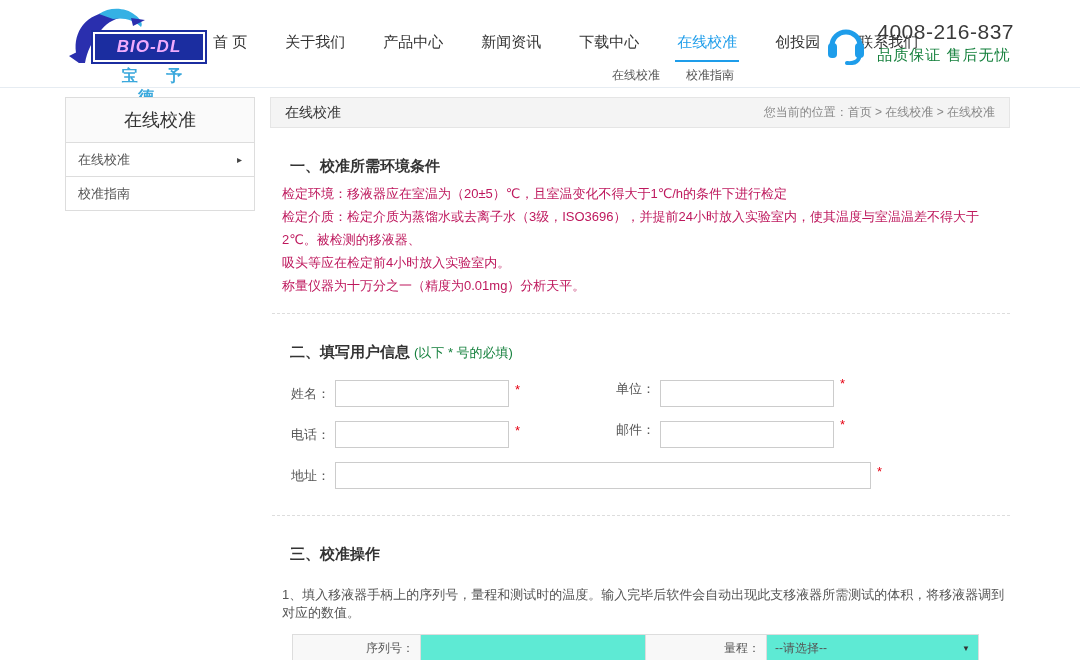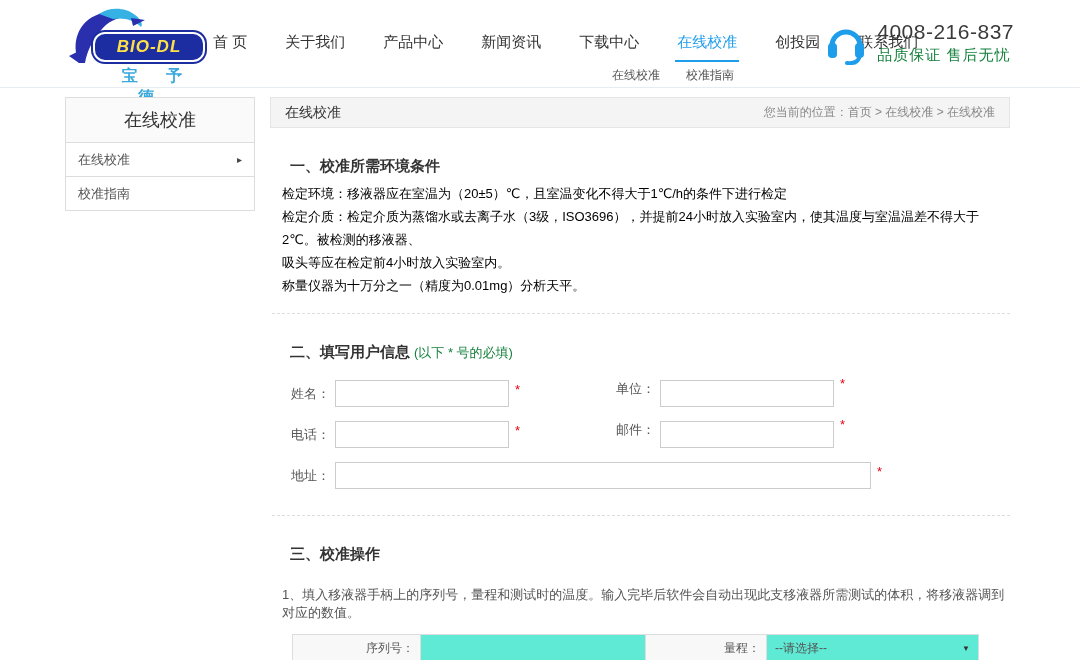--- a/index.html
+++ b/index.html
@@ -4,22 +4,22 @@
 <style>
   * { margin:0; padding:0; box-sizing:border-box; }
   body { background:#fff; font-family:"Liberation Sans","DejaVu Sans",sans-serif; }
   .page { position:relative; width:1080px; height:660px; background:#fff; overflow:hidden; }
 
   
   .header { position:relative; height:88px; background:#fff; border-bottom:1px solid #e6ecf2; }
   .logo { position:absolute; left:65px; top:4px; width:150px; }
   .logo-dolphin { position:absolute; left:0px; top:2px; }
   .logo-pill { position:absolute; left:28px; top:28px; width:112px; height:30px; background:#1b2da0;
-    border:2px solid #fff; box-shadow:0 0 0 2px #1b2da0; border-radius:12px;
-    color:#fde047; font-weight:bold; font-style:italic; font-size:17px; letter-spacing:1px;
+    border:2px solid #fff; box-shadow:0 0 0 2px #1b2da0; border-radius:0;
+    color:#f0abfc; font-weight:bold; font-style:italic; font-size:17px; letter-spacing:1px;
     display:flex; align-items:center; justify-content:center; }
   .logo-cn { position:absolute; left:28px; top:62px; width:118px; text-align:center;
     color:#3aa8dc; font-size:16px; font-weight:bold; letter-spacing:12px; text-indent:12px; }
 
   .nav { position:absolute; left:213px; top:33px; display:flex; }
   .nav a { display:block; font-size:15px; color:#333; text-decoration:none; margin-right:38px; white-space:nowrap; position:relative; padding-bottom:10px; }
   .nav a.active { color:#1e9dea; }
   .nav a.active::after { content:""; position:absolute; left:-2px; right:-2px; bottom:0px; height:2px; background:#1e9dea; }
 
   .subnav { position:absolute; left:612px; top:67px; display:flex; }
@@ -40,21 +40,21 @@
   .sidebar-item .arr { font-size:10px; color:#444; }
 
   .content { margin-left:205px; width:740px; }
   .content-header { height:31px; background:#f4f4f4; border:1px solid #e5e5e5;
     display:flex; align-items:center; justify-content:space-between; padding:0 14px; }
   .content-title { font-size:14px; color:#333; }
   .breadcrumb { font-size:12px; color:#888; }
 
   .section-title { margin:29px 0 6px 20px; font-size:15px; font-weight:bold; color:#333; }
   .section-title .note { font-weight:normal; font-size:13px; color:#15803d; margin-left:4px; }
-  .para { margin-left:12px; font-size:13px; color:#000000; line-height:23px; }
+  .para { margin-left:12px; font-size:13px; color:#be185d; line-height:23px; }
   .divider { border-top:1px dashed #ddd; margin:14px 0 0 2px; }
 
   
   .form { margin:18px 0 26px 14px; }
   .form-row { display:flex; align-items:center; margin-bottom:14px; }
   .f-label { width:46px; text-align:right; font-size:13px; color:#555; white-space:nowrap; }
   .f-input { height:27px; width:174px; border:1px solid #ccc; background:#fff; margin-left:5px; padding:0 6px; font-size:13px; color:#333; outline:none; }
   .f-star { color:#e60012; font-size:13px; margin-left:6px; position:relative; top:-4px; }
   .f-col2 { margin-left:89px; display:flex; align-items:flex-start; }
   .f-wide { width:536px; }

